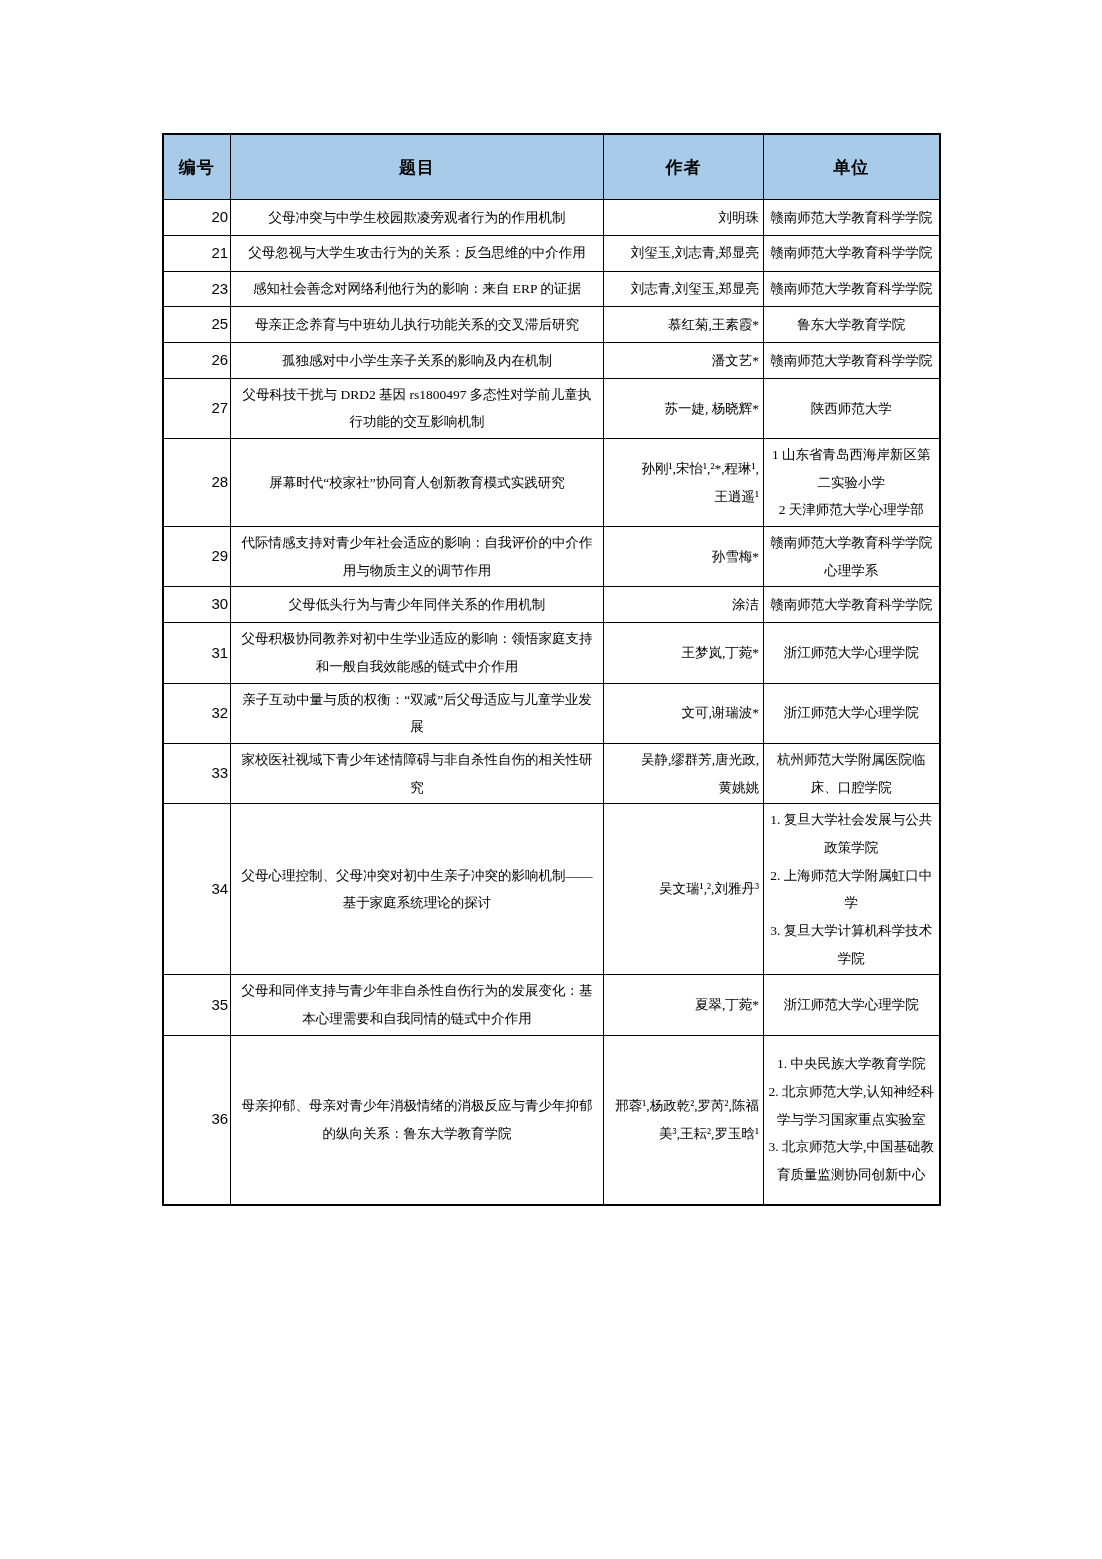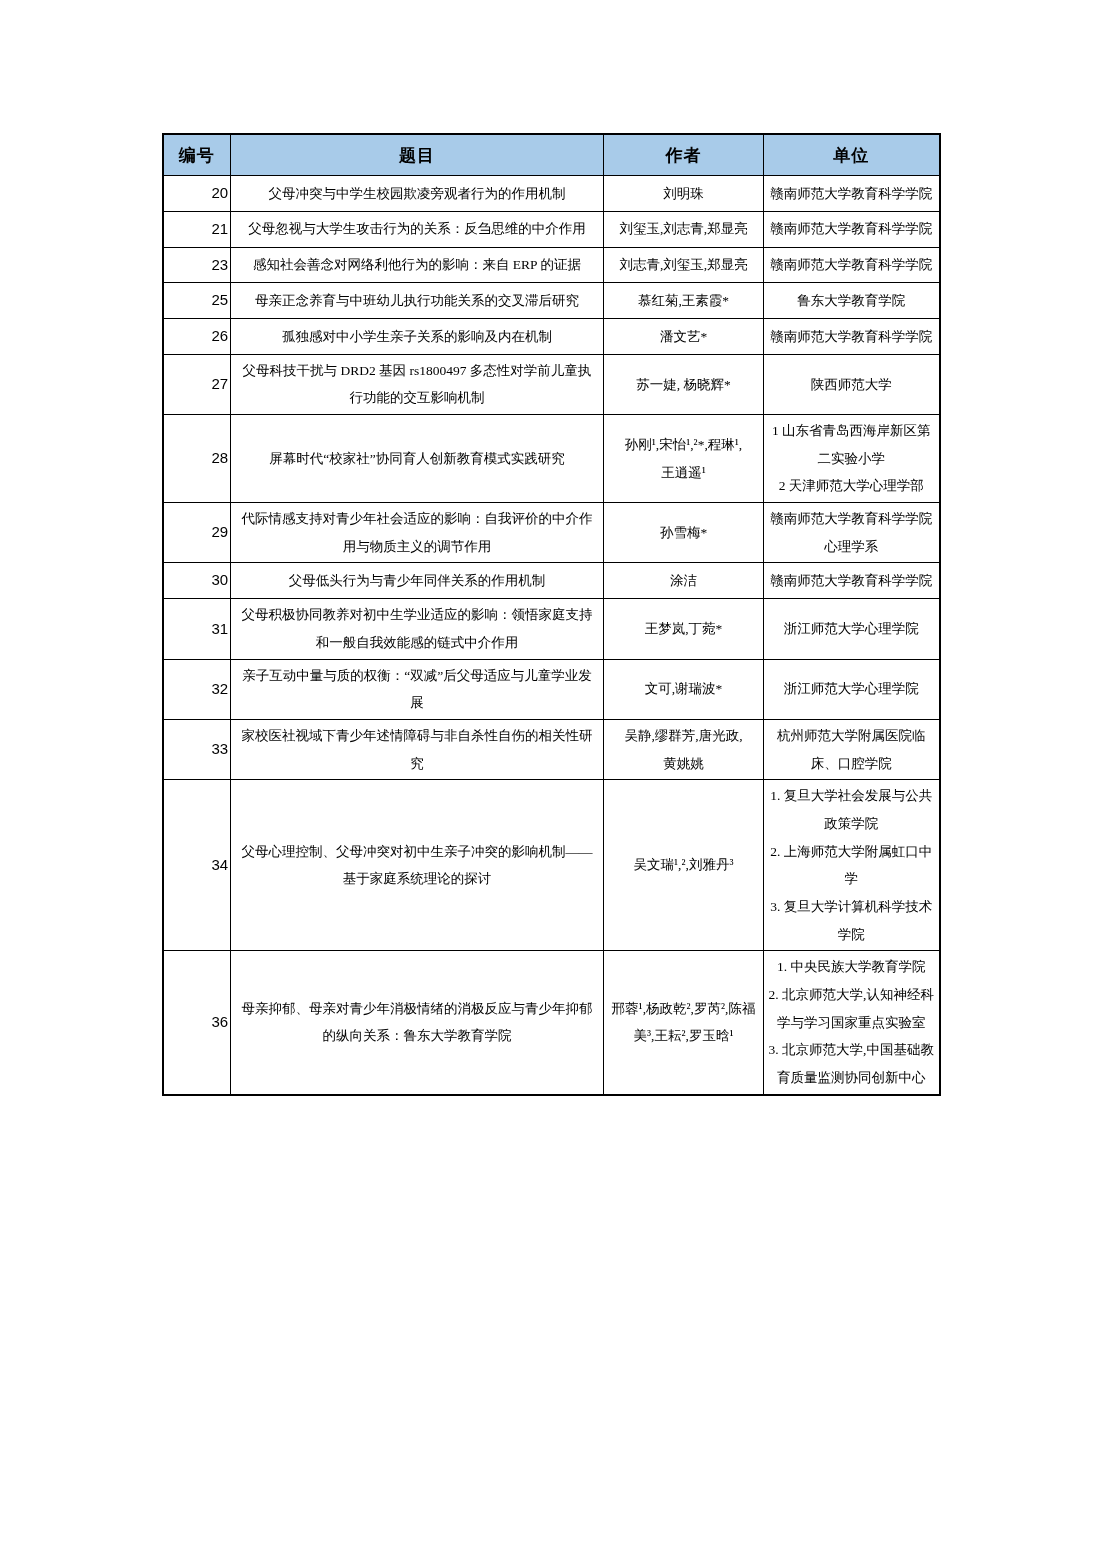--- a/index.html
+++ b/index.html
@@ -27,36 +27,36 @@
     border:1px solid #000;
     text-align:center;
     vertical-align:middle;
     overflow:hidden;
   }
   th{
     background:#A8CBE9;
     font-size:17px;
     font-weight:bold;
     height:40px;
-    padding:0 2px;
+    padding:12px 2px;
     letter-spacing:1px;
   }
   td{
     font-size:13.5px;
     line-height:2.05;
     padding:2px 4px;
   }
   td.c-id{
     font-size:15px;
     font-family:"Liberation Sans","DejaVu Sans",sans-serif;
     padding-left:48px;
   }
   td.c-title{padding:2px 6px;text-align:center;}
   td.c-unit{white-space:pre-line;}
-  td.c-authors{white-space:pre-line;}
+  td.c-authors{white-space:pre-line;text-align:right;}
   
   tbody tr:nth-child(15) td{height:164px;}
   tbody tr:nth-child(17) td{height:230px;}
 </style>
 </head>
 <body>
 
 <div class="page">
   <table class="doc-table">
     <colgroup>
@@ -165,20 +165,26 @@
 
   <tr>
     <td class="c-id">34</td>
     <td class="c-title">父母心理控制、父母冲突对初中生亲子冲突的影响机制——基于家庭系统理论的探讨</td>
     <td class="c-authors">吴文瑞¹,²,刘雅丹³</td>
     <td class="c-unit">1. 复旦大学社会发展与公共政策学院
 2. 上海师范大学附属虹口中学
 3. 复旦大学计算机科学技术学院</td>
   </tr>
 
+  <tr>
+    <td class="c-id">35</td>
+    <td class="c-title">父母和同伴支持与青少年非自杀性自伤行为的发展变化：基本心理需要和自我同情的链式中介作用</td>
+    <td class="c-authors">夏翠,丁菀*</td>
+    <td class="c-unit">浙江师范大学心理学院</td>
+  </tr>
 
   <tr>
     <td class="c-id">36</td>
     <td class="c-title">母亲抑郁、母亲对青少年消极情绪的消极反应与青少年抑郁的纵向关系：鲁东大学教育学院</td>
     <td class="c-authors">邢蓉¹,杨政乾²,罗芮²,陈福美³,王耘²,罗玉晗¹</td>
     <td class="c-unit">1. 中央民族大学教育学院
 2. 北京师范大学,认知神经科学与学习国家重点实验室
 3. 北京师范大学,中国基础教育质量监测协同创新中心</td>
   </tr>
 </tbody>

